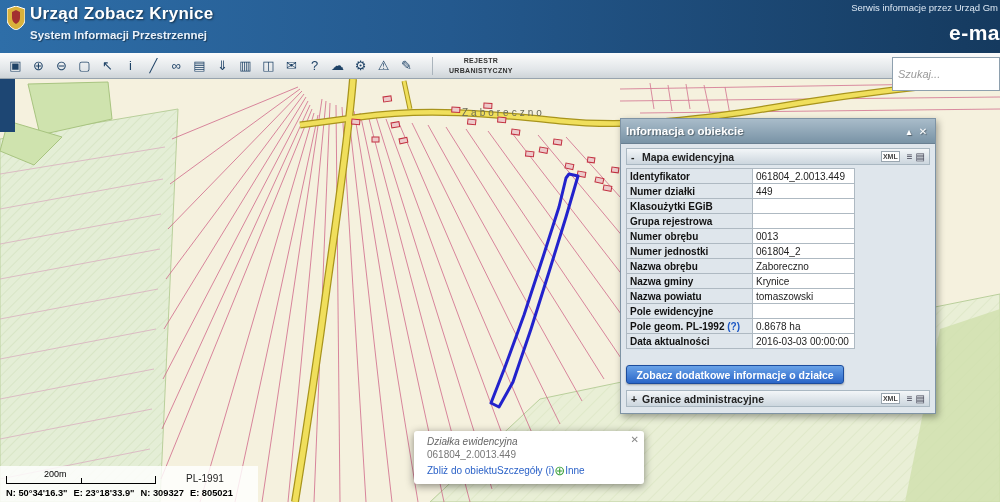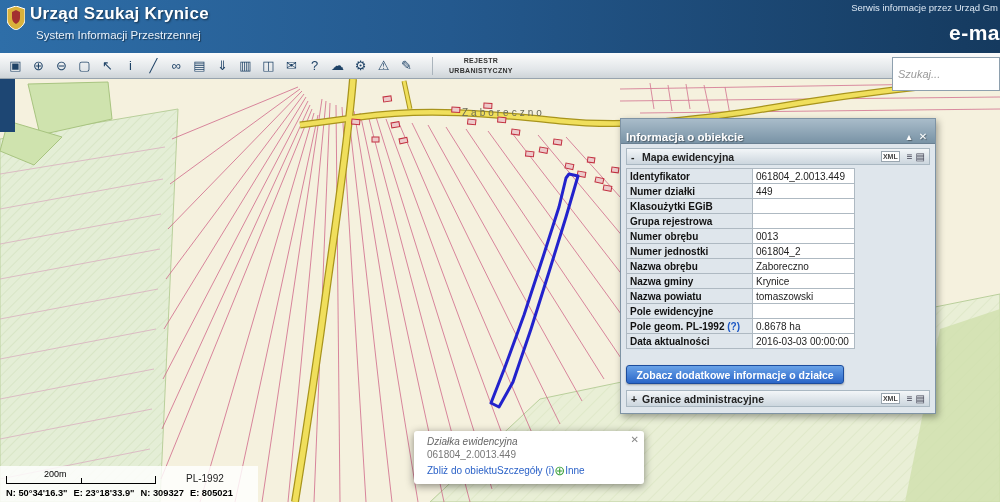--- a/index.html
+++ b/index.html
@@ -16,22 +16,22 @@
     background:linear-gradient(90deg,#2e6ea8 0%, #24598e 45%, #153a5f 100%);
     z-index:30;
   }
   .crest { position:absolute; left:7px; top:6px; }
   .app-title {
     position:absolute; left:30px; top:4px; color:#fff;
     font-size:17px; font-weight:bold; text-shadow:1px 1px 2px rgba(0,0,0,.55);
     letter-spacing:.3px;
   }
   .app-subtitle {
-    position:absolute; left:36px; top:29px; color:#e9f2fb;
-    font-size:11.5px; font-weight:normal; text-shadow:1px 1px 1px rgba(0,0,0,.45);
+    position:absolute; left:30px; top:29px; color:#e9f2fb;
+    font-size:11.5px; font-weight:bold; text-shadow:1px 1px 1px rgba(0,0,0,.45);
   }
   .service-note { position:absolute; right:2px; top:2px; color:#dce8f4; font-size:9.5px; }
   .brand { position:absolute; right:0; top:21px; color:#fff; font-size:21px; font-weight:bold; letter-spacing:.5px; }
 
   
   .toolbar {
     position:absolute; top:53px; left:0; width:1000px; height:26px;
     background:linear-gradient(#fcfcfc, #e2e6e9 65%, #ced4d8);
     border-bottom:1px solid #98a4ae;
     display:flex; align-items:center; padding-left:4px; z-index:30;
@@ -59,21 +59,21 @@
   .place-label { font-size:10px; fill:#6b6b58; letter-spacing:3px; }
 
   
   .info-panel {
     position:absolute; left:620px; top:118px; width:316px;
     background:#dfe6ec; border:1px solid #7e93a4;
     box-shadow:2px 3px 7px rgba(0,0,0,.35); z-index:40;
   }
   .panel-titlebar {
     height:19px; background:linear-gradient(#a9bcca, #7993a6);
-    display:flex; padding:12px 5px;
+    display:flex; align-items:center; padding:12px 5px;
     color:#fff; font-weight:bold; font-size:11.5px;
     text-shadow:1px 1px 1px rgba(0,0,0,.4);
     border-bottom:1px solid #698092;
   }
   .panel-titlebar .grow { flex:1; }
   .panel-ctl { width:14px; text-align:center; color:#fff; font-size:10px; cursor:pointer; font-weight:normal; }
   .panel-body { padding:4px 5px 5px 5px; }
   .section-header {
     height:17px; background:linear-gradient(#f3f6f8, #ccd6de);
     border:1px solid #aab8c2; display:flex; align-items:center;
@@ -132,21 +132,21 @@
   .coords-row { display:flex; gap:6px; font-size:9.3px; font-weight:bold; color:#000; margin-top:4px; white-space:nowrap; }
 </style>
 </head>
 <body>
 
 <div class="header">
   <svg class="crest" width="18" height="24" viewBox="0 0 18 24">
     <path d="M9,0 L18,3 L18,13 C18,19 13,22.5 9,24 C5,22.5 0,19 0,13 L0,3 Z" fill="#d9b23c" stroke="#ffffff" stroke-width="1"></path>
     <path d="M9,4 L13,6 L13,12 C13,15 11,17 9,18 C7,17 5,15 5,12 L5,6 Z" fill="#a33030"></path>
   </svg>
-  <div class="app-title">Urząd Szukaj Krynice</div>
+  <div class="app-title">Urząd Zobacz Krynice</div>
   <div class="app-subtitle">System Informacji Przestrzennej</div>
   <div class="service-note">Serwis informacje przez Urząd Gm</div>
   <div class="brand">e-ma</div>
 </div>
 
 <div class="toolbar">
   <div style="display:flex;align-items:center;">
       <div class="tb-icon">▣</div>
       <div class="tb-icon">⊕</div>
       <div class="tb-icon">⊖</div>
@@ -383,21 +383,21 @@
 </div>
 
 <div class="status-bar">
   <div class="scale-row">
     <div class="scale-bar">
       <span class="scale-label">200m</span>
       <span class="tick t0"></span>
         <span class="tick t50"></span>
         <span class="tick t100"></span>
     </div>
-    <span class="crs">PL-1992</span>
+    <span class="crs">PL-1991</span>
   </div>
   <div class="coords-row">
       <span>N: 50°34'16.3"</span>
       <span>E: 23°18'33.9"</span>
       <span>N: 309327</span>
       <span>E: 805021</span>
     </div>
 </div>
 
 </body></html>

